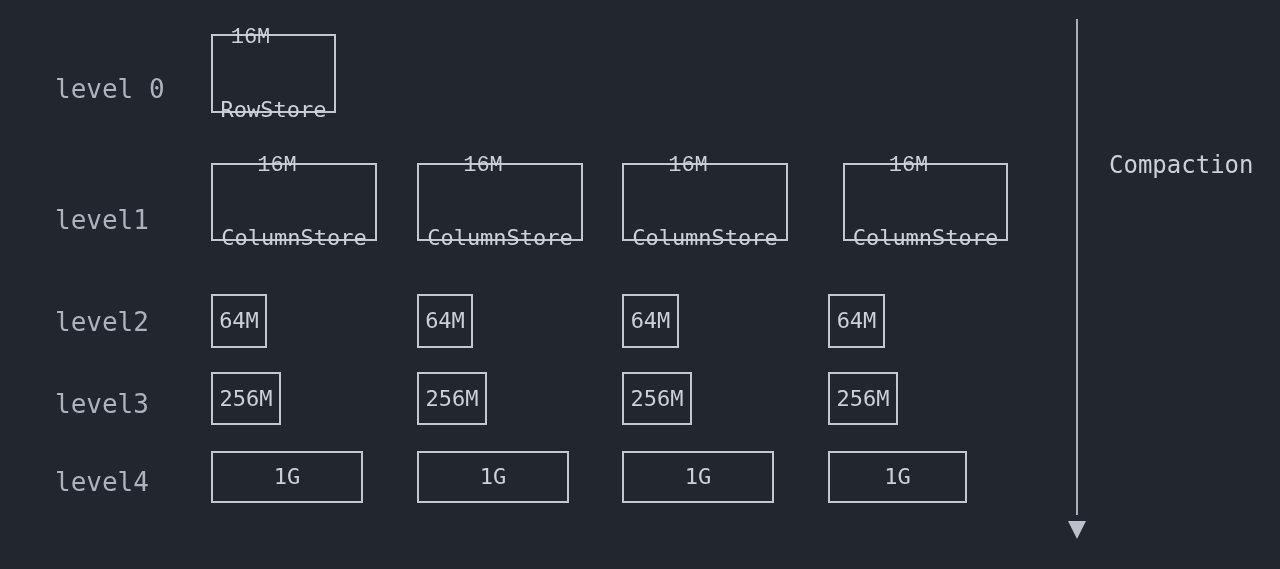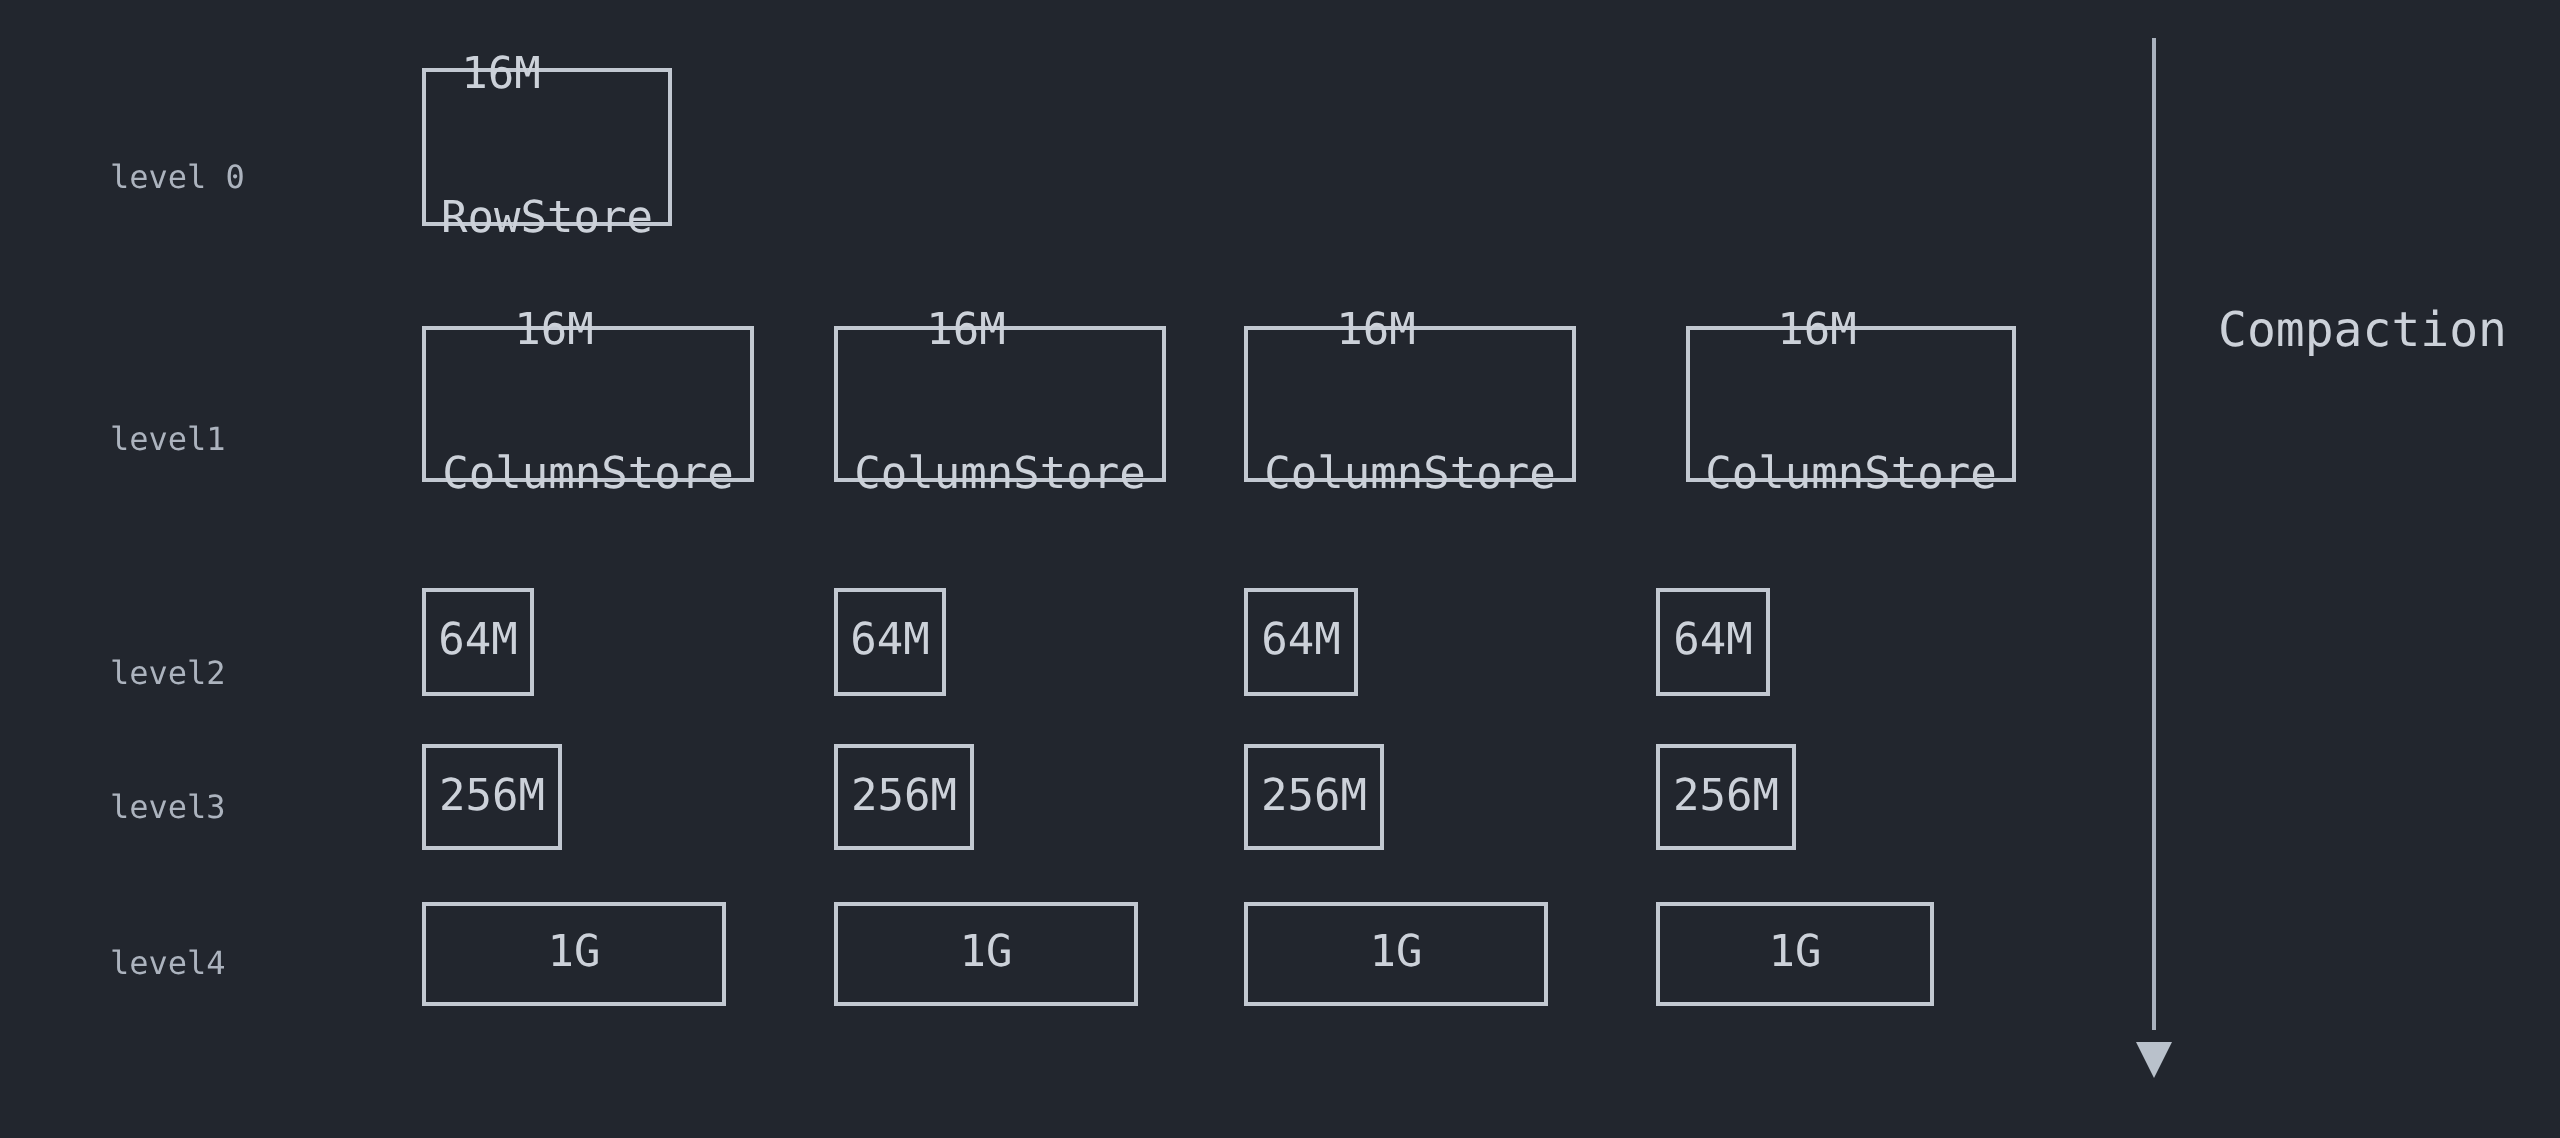--- a/index.html
+++ b/index.html
@@ -12,38 +12,38 @@
     width: 1280px;
     height: 569px;
     background: var(--bg, #22262e);
     font-family: "DejaVu Sans Mono", "Liberation Mono", monospace;
     overflow: hidden;
   }
   .lvl-label {
     position: absolute;
     left: 55px;
     color: var(--label-text, #acb3be);
-    font-size: 16px;
+    font-size: 26px;
     line-height: 28px;
     white-space: pre;
   }
   .box {
     position: absolute;
     box-sizing: border-box;
     border: 2px solid var(--box-border, #c2c8d1);
     color: var(--box-text, #ccd1d9);
     font-size: 22px;
     line-height: 24px;
     display: flex;
     align-items: center;
     justify-content: center;
     text-align: center;
     white-space: pre;
   }
-  .size-line { position: relative; }
+  .size-line { position: relative; font-family: Liberation Mono, monospace; }
   .shift-l0 { left: -23px; }
   .shift-l1 { left: -17px; }
   .arrow-line {
     position: absolute;
     width: 2px;
     background: var(--arrow, #a9b1bd);
   }
   .arrow-head {
     position: absolute;
     width: 0;
@@ -60,21 +60,21 @@
     white-space: pre;
   }
 </style>
 </head>
 <body>
 
 <div class="canvas">
 
   <div class="lvl-label" style="top:75px">level 0</div>
   <div class="lvl-label" style="top:206px">level1</div>
-  <div class="lvl-label" style="top:323px">level2</div>
+  <div class="lvl-label" style="top:308px">level2</div>
   <div class="lvl-label" style="top:390px">level3</div>
   <div class="lvl-label" style="top:468px">level4</div>
 
   <div class="box" style="left:211px;top:34px;width:125px;height:79px">
     <div>
       <div class="size-line shift-l0">16M</div>
       <div>RowStore</div>
     </div>
   </div>
 

